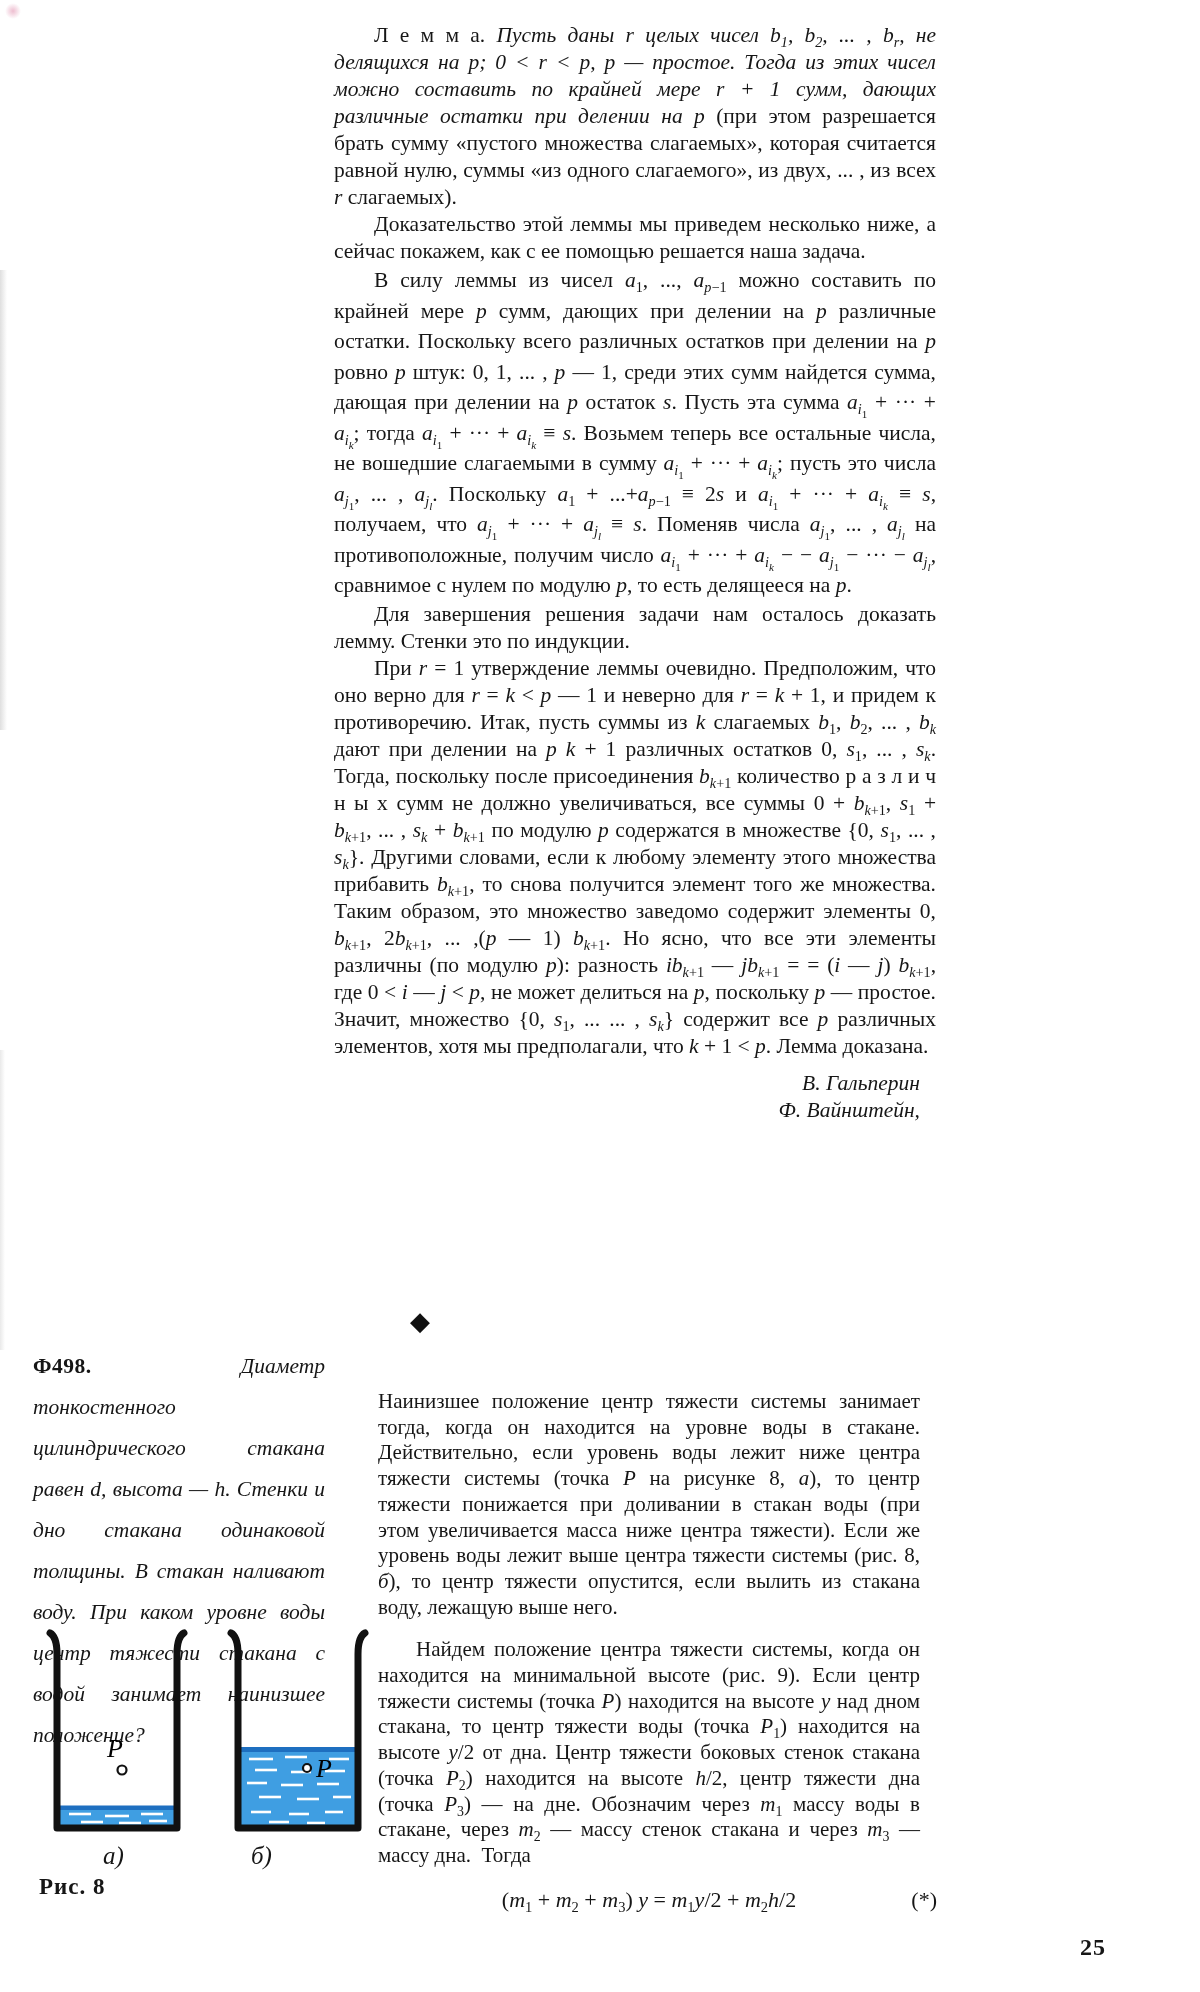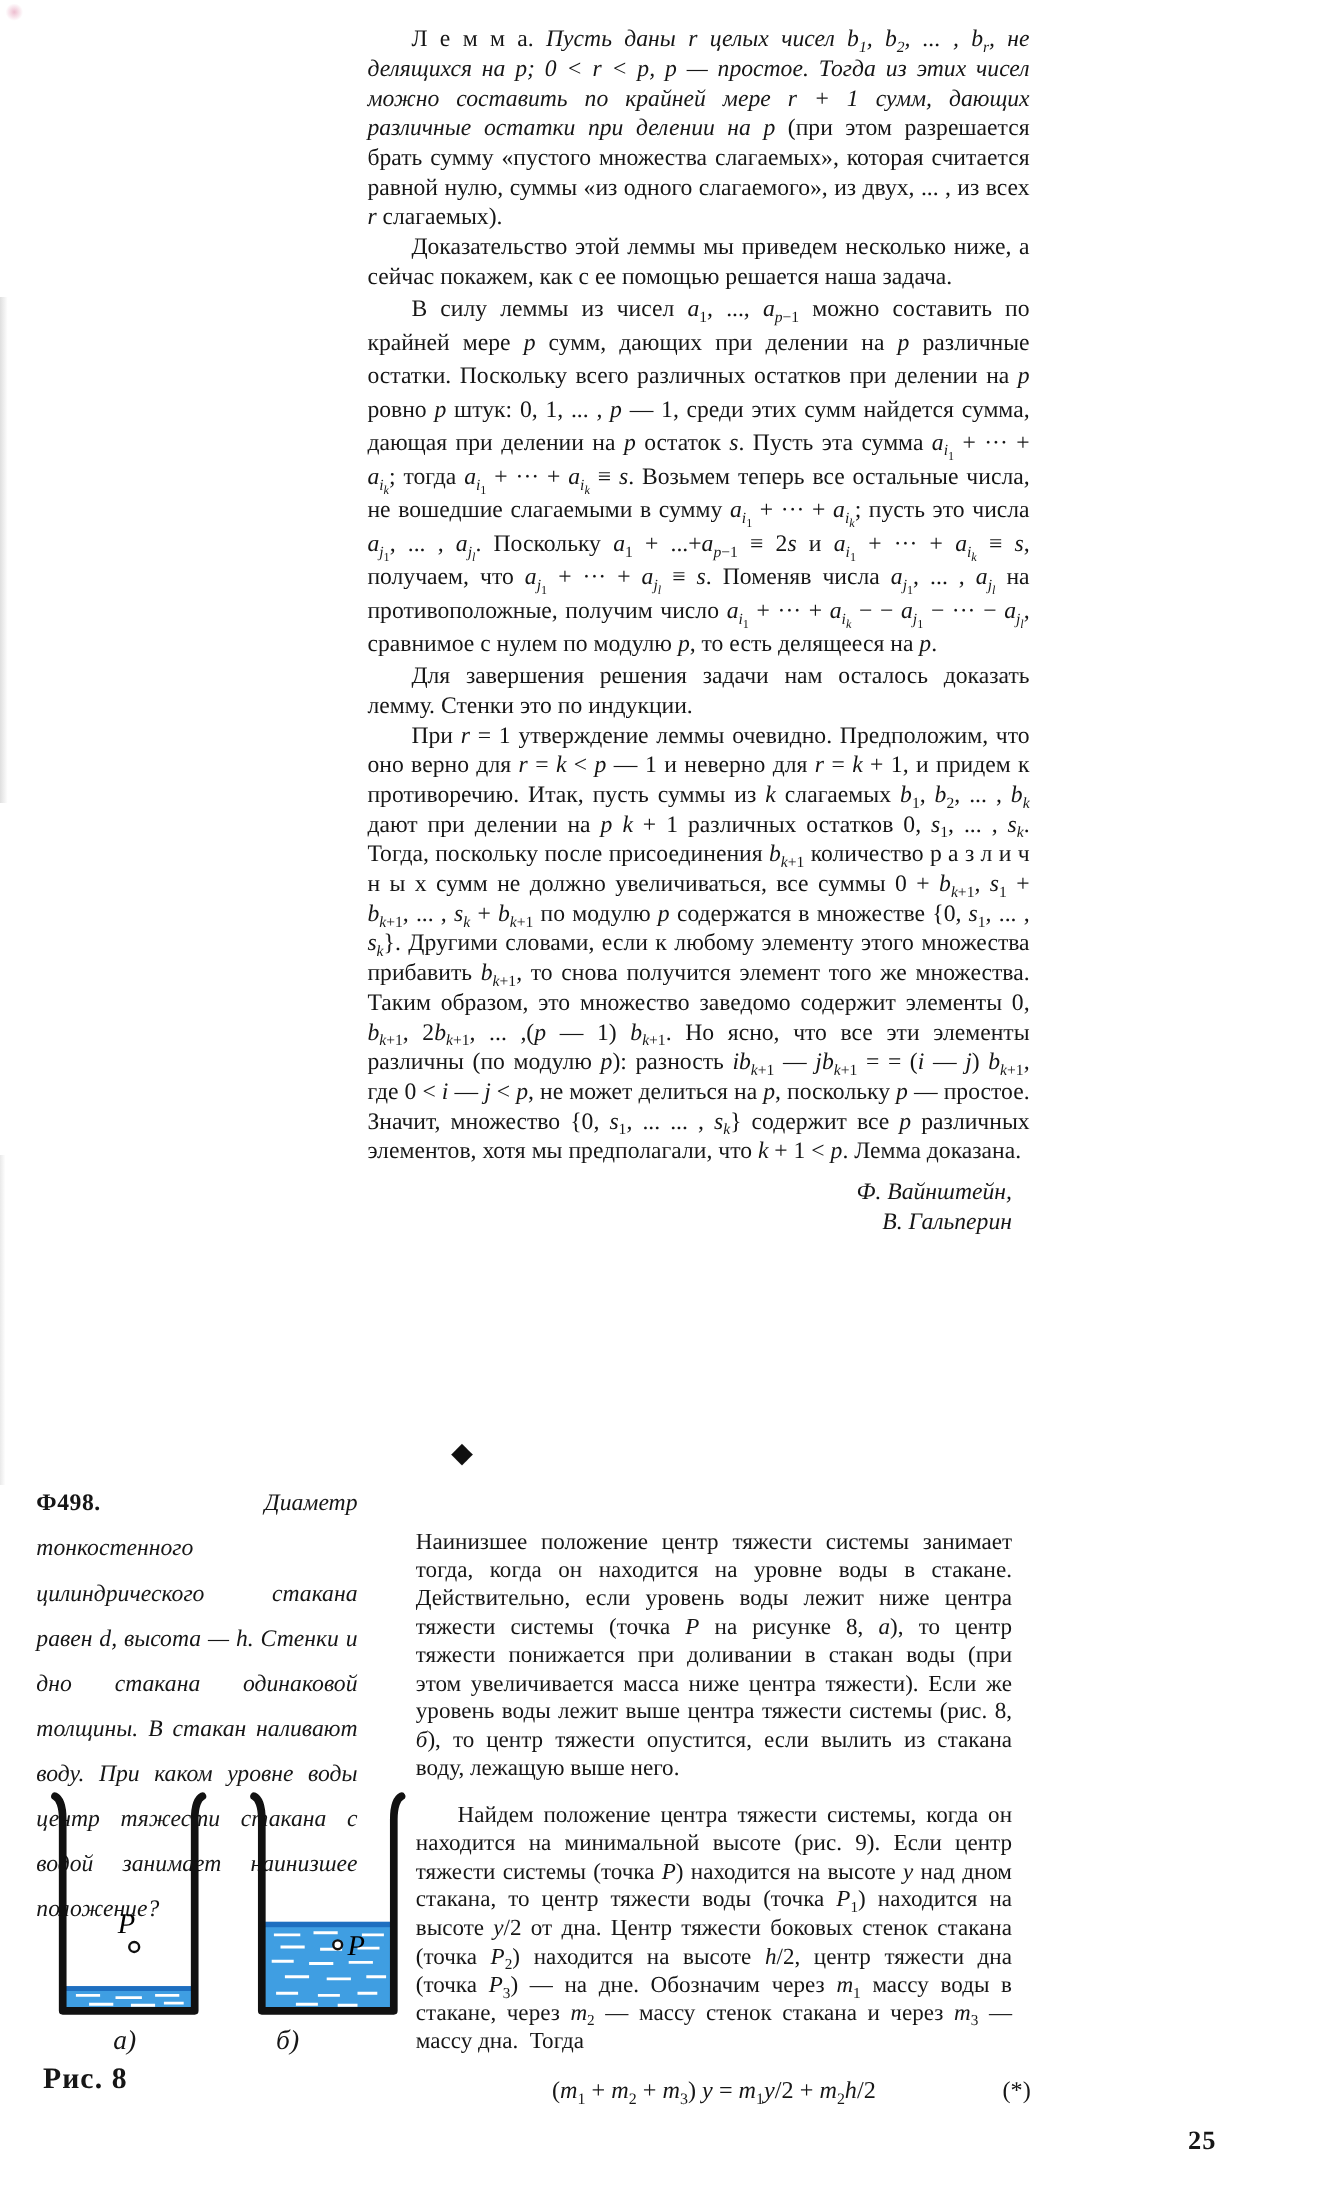--- a/index.html
+++ b/index.html
@@ -34,21 +34,21 @@
   .prob-col{
     position:absolute;left:33px;top:1346px;width:292px;
     font-size:21.5px;line-height:41px;text-align:justify;font-style:italic;
   }
   .prob-num{font-style:normal;font-weight:bold;letter-spacing:.5px;}
 
   .figure{position:absolute;left:45px;top:1628px;width:330px;height:290px;}
   .fig-label{position:absolute;font-style:italic;font-size:25px;}
   .lab-a{left:58px;top:214px;}
   .lab-b{left:206px;top:214px;}
-  .fig-caption{position:absolute;left:-6px;top:246px;font-weight:bold;font-size:27px;letter-spacing:1px;font-style:normal;}
+  .fig-caption{position:absolute;left:-6px;top:246px;font-weight:bold;font-size:23px;letter-spacing:1px;font-style:normal;}
 
   .sol-col{
     position:absolute;left:361px;top:1372px;width:576px;
     font-size:21px;line-height:25.7px;text-align:justify;
   }
   .sol-col p{margin:17px;}
   .sol-col p.ind{text-indent:38px;}
   .formula{position:relative;text-align:center;margin-top:4px;font-size:22px;line-height:27px;}
   .formula .tag{position:absolute;right:0;top:0;}
   .cont{margin-top:21px;}
@@ -64,22 +64,22 @@
   <div class="streak-gray"></div>
   <div class="streak-gray2"></div>
 
   <div class="main-col">
     <p>Л е м м а. <i>Пусть даны r целых чисел b<sub>1</sub>, b<sub>2</sub>, ... , b<sub><i>r</i></sub>, не делящихся на p; 0 &lt; r &lt; p, p — простое. Тогда из этих чисел можно составить по крайней мере r + 1 сумм, дающих различные остатки при делении на p</i> (при этом разрешается брать сумму «пустого множества слагаемых», которая считается равной нулю, суммы «из одного слагаемого», из двух, ... , из всех <i>r</i> слагаемых).</p>
     <p>Доказательство этой леммы мы приведем несколько ниже, а сейчас покажем, как с ее помощью решается наша задача.</p>
     <p class="wide">В силу леммы из чисел <i>a</i><sub>1</sub>, ..., <i>a</i><sub><i>p</i>−1</sub> можно составить по крайней мере <i>p</i> сумм, дающих при делении на <i>p</i> различные остатки. Поскольку всего различных остатков при делении на <i>p</i> ровно <i>p</i> штук: 0, 1, ... , <i>p</i> — 1, среди этих сумм найдется сумма, дающая при делении на <i>p</i> остаток <i>s</i>. Пусть эта сумма <i>a</i><sub><i>i</i><sub>1</sub></sub> + ··· + <i>a</i><sub><i>i</i><sub><i>k</i></sub></sub>; тогда <i>a</i><sub><i>i</i><sub>1</sub></sub> + ··· + <i>a</i><sub><i>i</i><sub><i>k</i></sub></sub> ≡ <i>s</i>. Возьмем теперь все остальные числа, не вошедшие слагаемыми в сумму <i>a</i><sub><i>i</i><sub>1</sub></sub> + ··· + <i>a</i><sub><i>i</i><sub><i>k</i></sub></sub>; пусть это числа <i>a</i><sub><i>j</i><sub>1</sub></sub>, ... , <i>a</i><sub><i>j</i><sub><i>l</i></sub></sub>. Поскольку <i>a</i><sub>1</sub> + ...+<i>a</i><sub><i>p</i>−1</sub> ≡ 2<i>s</i> и <i>a</i><sub><i>i</i><sub>1</sub></sub> + ··· + <i>a</i><sub><i>i</i><sub><i>k</i></sub></sub> ≡ <i>s</i>, получаем, что <i>a</i><sub><i>j</i><sub>1</sub></sub> + ··· + <i>a</i><sub><i>j</i><sub><i>l</i></sub></sub> ≡ <i>s</i>. Поменяв числа <i>a</i><sub><i>j</i><sub>1</sub></sub>, ... , <i>a</i><sub><i>j</i><sub><i>l</i></sub></sub> на противоположные, получим число <i>a</i><sub><i>i</i><sub>1</sub></sub> + ··· + <i>a</i><sub><i>i</i><sub><i>k</i></sub></sub> − − <i>a</i><sub><i>j</i><sub>1</sub></sub> − ··· − <i>a</i><sub><i>j</i><sub><i>l</i></sub></sub>, сравнимое с нулем по модулю <i>p</i>, то есть делящееся на <i>p</i>.</p>
     <p>Для завершения решения задачи нам осталось доказать лемму. Стенки это по индукции.</p>
     <p>При <i>r</i> = 1 утверждение леммы очевидно. Предположим, что оно верно для <i>r</i> = <i>k</i> &lt; <i>p</i> — 1 и неверно для <i>r</i> = <i>k</i> + 1, и придем к противоречию. Итак, пусть суммы из <i>k</i> слагаемых <i>b</i><sub>1</sub>, <i>b</i><sub>2</sub>, ... , <i>b</i><sub><i>k</i></sub> дают при делении на <i>p</i> <i>k</i> + 1 различных остатков 0, <i>s</i><sub>1</sub>, ... , <i>s</i><sub><i>k</i></sub>. Тогда, поскольку после присоединения <i>b</i><sub><i>k</i>+1</sub> количество р а з л и ч н ы х сумм не должно увеличиваться, все суммы 0 + <i>b</i><sub><i>k</i>+1</sub>, <i>s</i><sub>1</sub> + <i>b</i><sub><i>k</i>+1</sub>, ... , <i>s</i><sub><i>k</i></sub> + <i>b</i><sub><i>k</i>+1</sub> по модулю <i>p</i> содержатся в множестве {0, <i>s</i><sub>1</sub>, ... , <i>s</i><sub><i>k</i></sub>}. Другими словами, если к любому элементу этого множества прибавить <i>b</i><sub><i>k</i>+1</sub>, то снова получится элемент того же множества. Таким образом, это множество заведомо содержит элементы 0, <i>b</i><sub><i>k</i>+1</sub>, 2<i>b</i><sub><i>k</i>+1</sub>, ... ,(<i>p</i> — 1) <i>b</i><sub><i>k</i>+1</sub>. Но ясно, что все эти элементы различны (по модулю <i>p</i>): разность <i>ib</i><sub><i>k</i>+1</sub> — <i>jb</i><sub><i>k</i>+1</sub> = = (<i>i</i> — <i>j</i>) <i>b</i><sub><i>k</i>+1</sub>, где 0 &lt; <i>i</i> — <i>j</i> &lt; <i>p</i>, не может делиться на <i>p</i>, поскольку <i>p</i> — простое. Значит, множество {0, <i>s</i><sub>1</sub>, ... ... , <i>s</i><sub><i>k</i></sub>} содержит все <i>p</i> различных элементов, хотя мы предполагали, что <i>k</i> + 1 &lt; <i>p</i>. Лемма доказана.</p>
     <div class="sig">
+      <div>В. Гальперин</div>
       <div>Ф. Вайнштейн,</div>
-      <div>В. Гальперин</div>
     </div>
   </div>
 
   <div class="diamond">◆</div>
 
   <div class="prob-col">
     <span class="prob-num">Ф498.</span>
     <span>Диаметр тонкостенного цилиндрического стакана равен <i>d</i>, высота — <i>h</i>. Стенки и дно стакана одинаковой толщины. В стакан наливают воду. При каком уровне воды центр тяжести стакана с водой занимает наинизшее положение?</span>
   </div>
 

